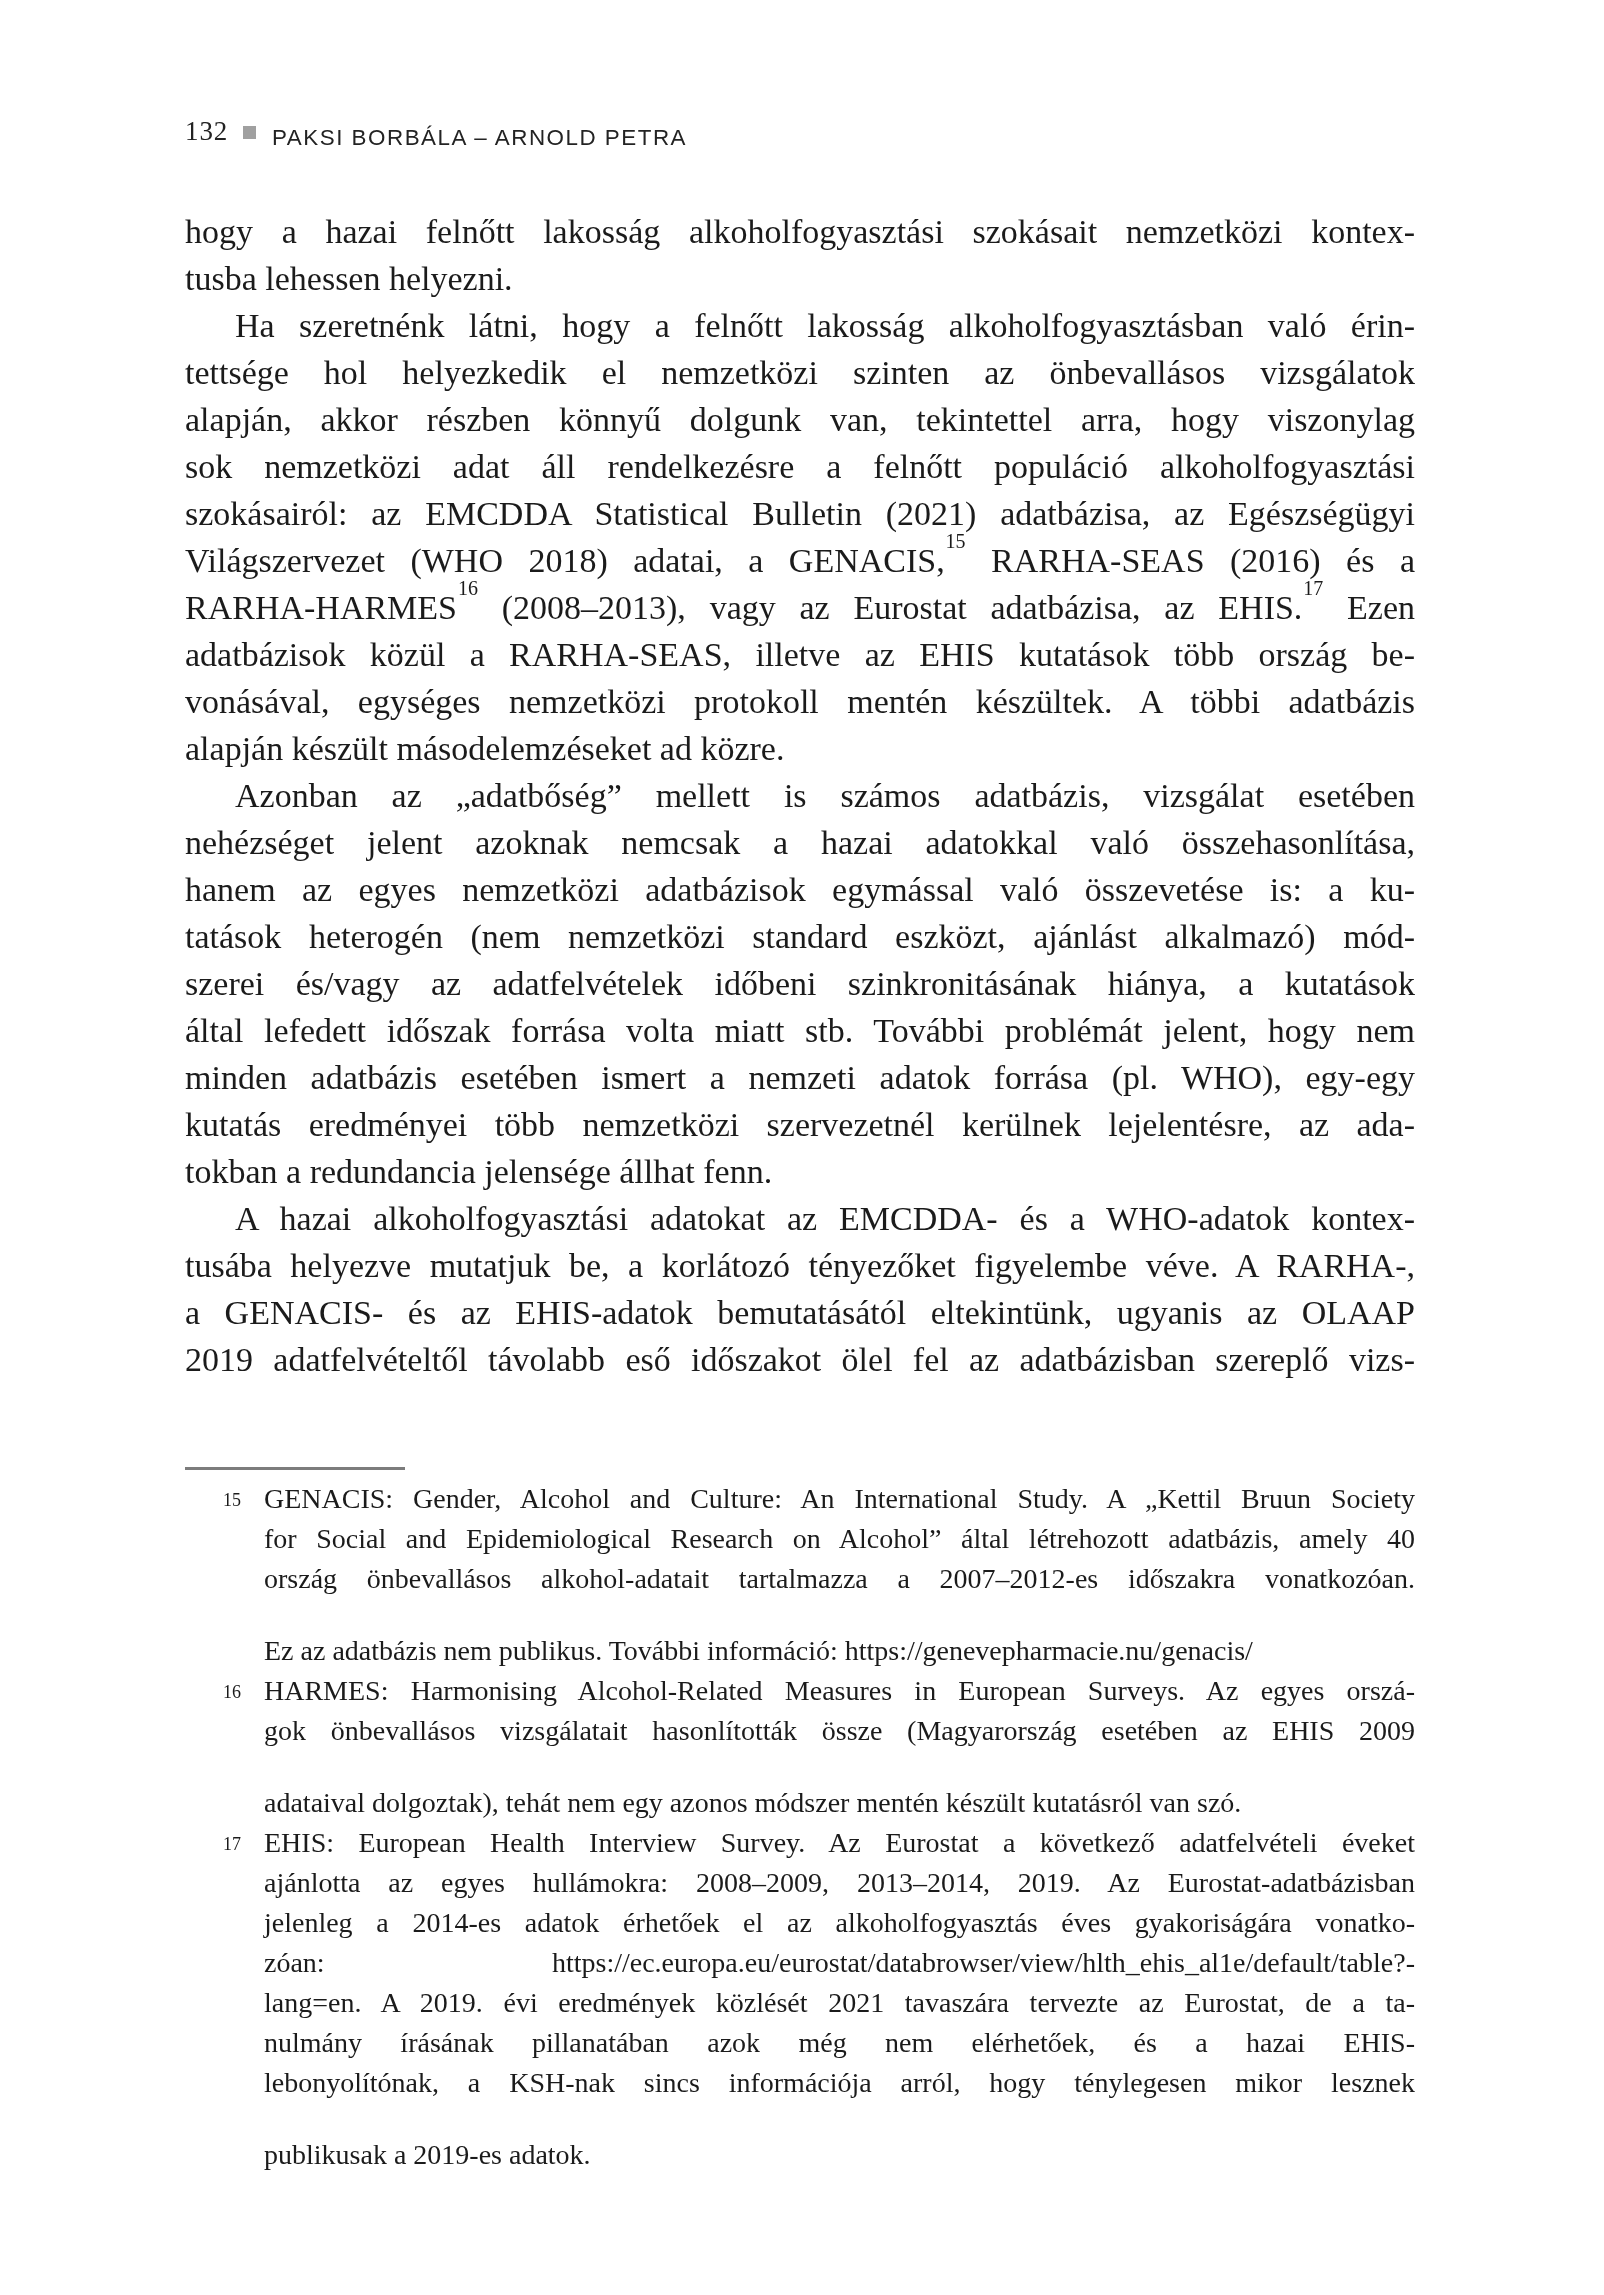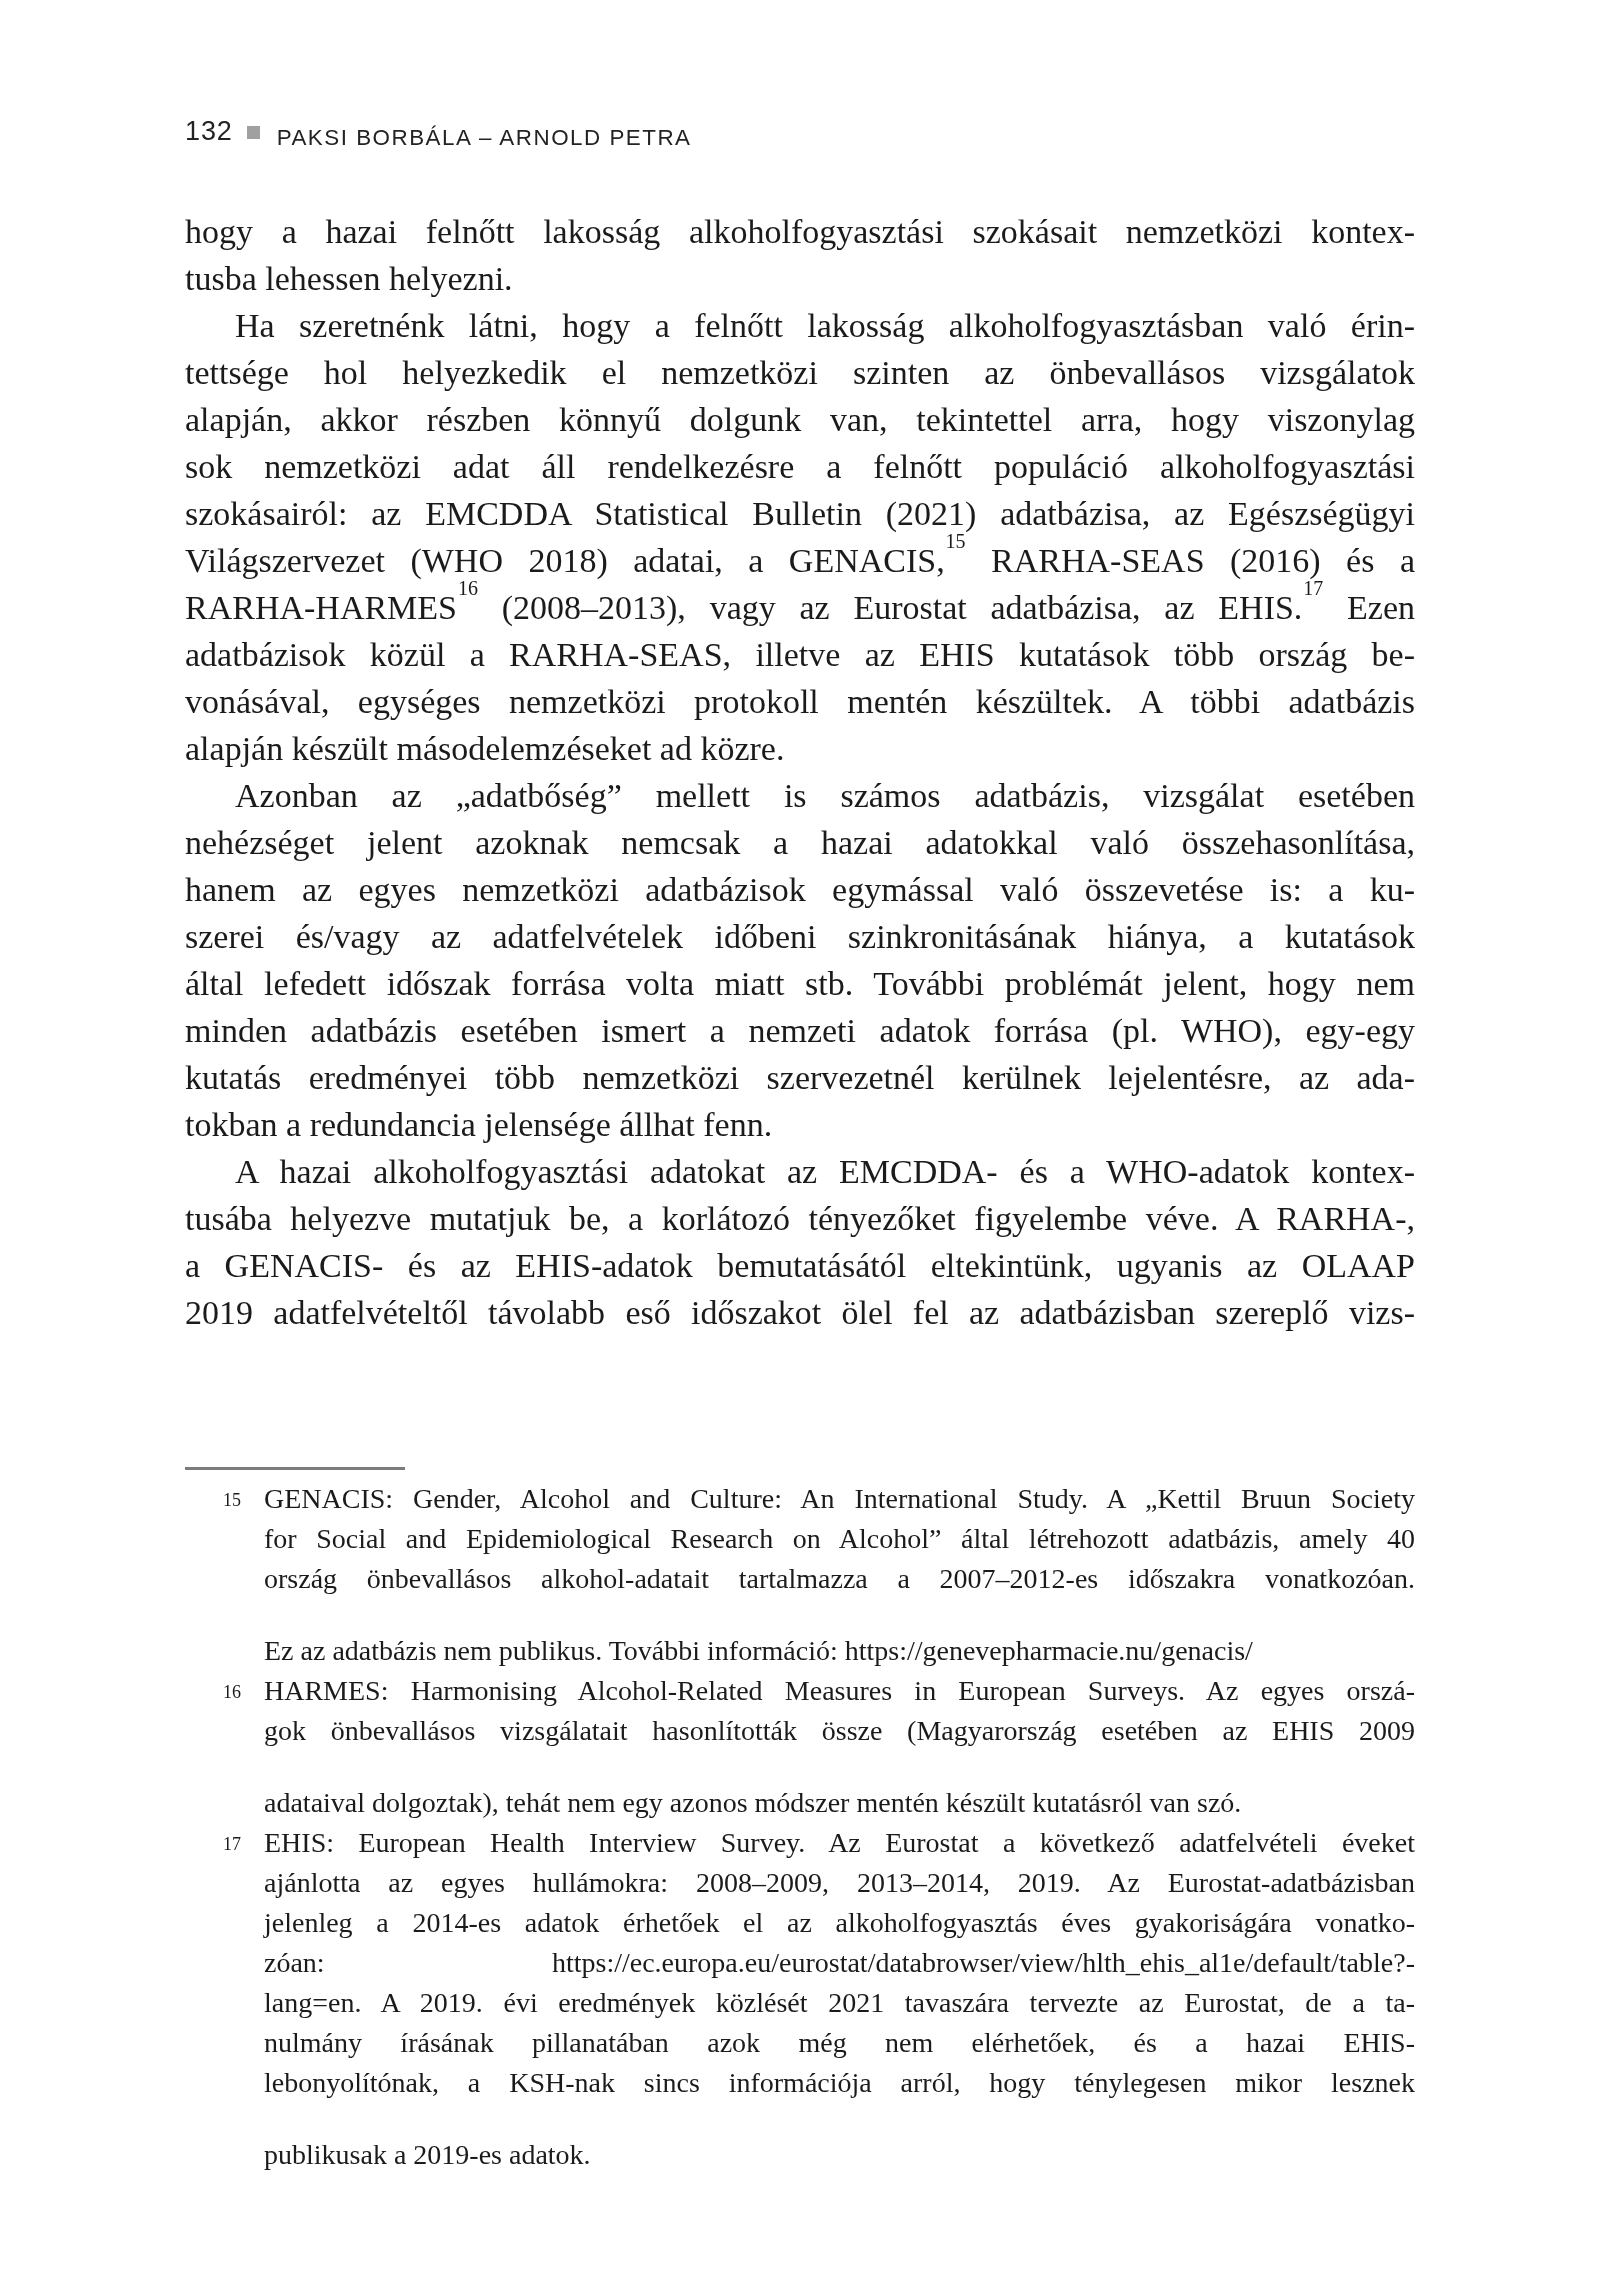--- a/index.html
+++ b/index.html
@@ -11,21 +11,21 @@
     font-family:"Liberation Serif","DejaVu Serif",serif;
     color:#1b1b1b;
   }
   
   .page-header{
     position:absolute;left:185px;top:112px;
     display:flex;align-items:center;
     font-family:"Liberation Sans","DejaVu Sans",sans-serif;
     color:#232323;
   }
-  .page-num{font-size:27px;letter-spacing:0.9px;}
+  .page-num{font-size:27px;letter-spacing:0.9px;font-family:Liberation Serif, serif;}
   .hdr-square{width:13px;height:13px;background:#a0a0a0;margin:1.7px 16.3px 0 14.6px;flex:0 0 auto;}
   .authors{font-size:22.4px;letter-spacing:1.5px;margin-top:13px;}
 
   
   .body-text{
     position:absolute;left:185px;top:208px;width:1230px;
     font-size:34px;line-height:47px;
   }
   .bline{
     white-space:nowrap;
@@ -89,20 +89,21 @@
         <div class="bline">Világszervezet (WHO 2018) adatai, a GENACIS,<sup class="fnref">15</sup> RARHA-SEAS (2016) és a</div>
         <div class="bline">RARHA-HARMES<sup class="fnref">16</sup> (2008–2013), vagy az Eurostat adatbázisa, az EHIS.<sup class="fnref">17</sup> Ezen</div>
         <div class="bline">adatbázisok közül a RARHA-SEAS, illetve az EHIS kutatások több ország be-</div>
         <div class="bline">vonásával, egységes nemzetközi protokoll mentén készültek. A többi adatbázis</div>
         <div class="bline lastline">alapján készült másodelemzéseket ad közre.</div>
       </div>
       <div class="para">
         <div class="bline indent">Azonban az „adatbőség” mellett is számos adatbázis, vizsgálat esetében</div>
         <div class="bline">nehézséget jelent azoknak nemcsak a hazai adatokkal való összehasonlítása,</div>
         <div class="bline">hanem az egyes nemzetközi adatbázisok egymással való összevetése is: a ku-</div>
+        <div class="bline">tatások heterogén (nem nemzetközi standard eszközt, ajánlást alkalmazó) mód-</div>
         <div class="bline">szerei és/vagy az adatfelvételek időbeni szinkronitásának hiánya, a kutatások</div>
         <div class="bline">által lefedett időszak forrása volta miatt stb. További problémát jelent, hogy nem</div>
         <div class="bline">minden adatbázis esetében ismert a nemzeti adatok forrása (pl. WHO), egy-egy</div>
         <div class="bline">kutatás eredményei több nemzetközi szervezetnél kerülnek lejelentésre, az ada-</div>
         <div class="bline lastline">tokban a redundancia jelensége állhat fenn.</div>
       </div>
       <div class="para">
         <div class="bline indent">A hazai alkoholfogyasztási adatokat az EMCDDA- és a WHO-adatok kontex-</div>
         <div class="bline">tusába helyezve mutatjuk be, a korlátozó tényezőket figyelembe véve. A RARHA-,</div>
         <div class="bline">a GENACIS- és az EHIS-adatok bemutatásától eltekintünk, ugyanis az OLAAP</div>

